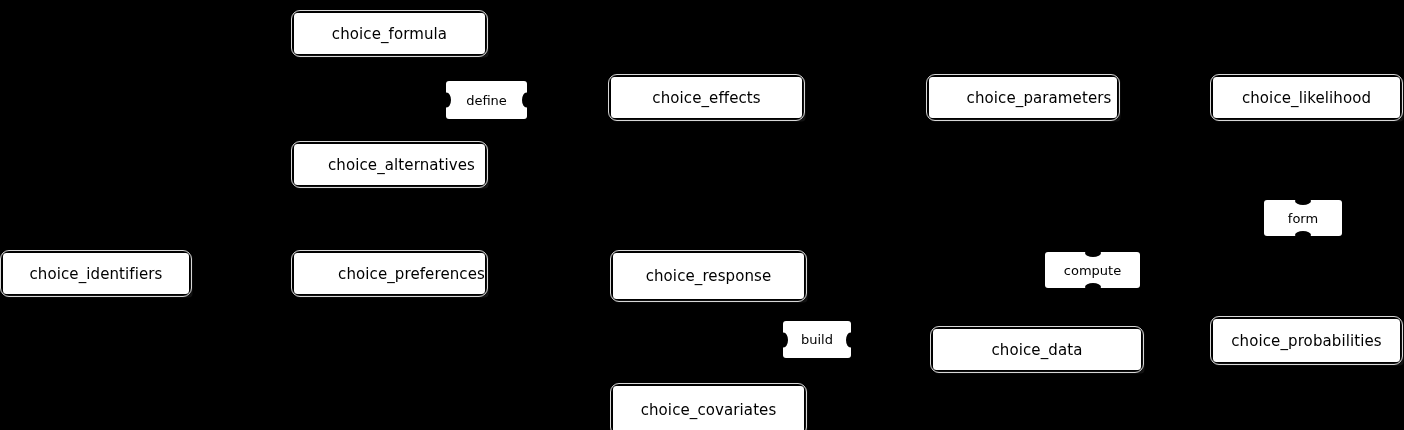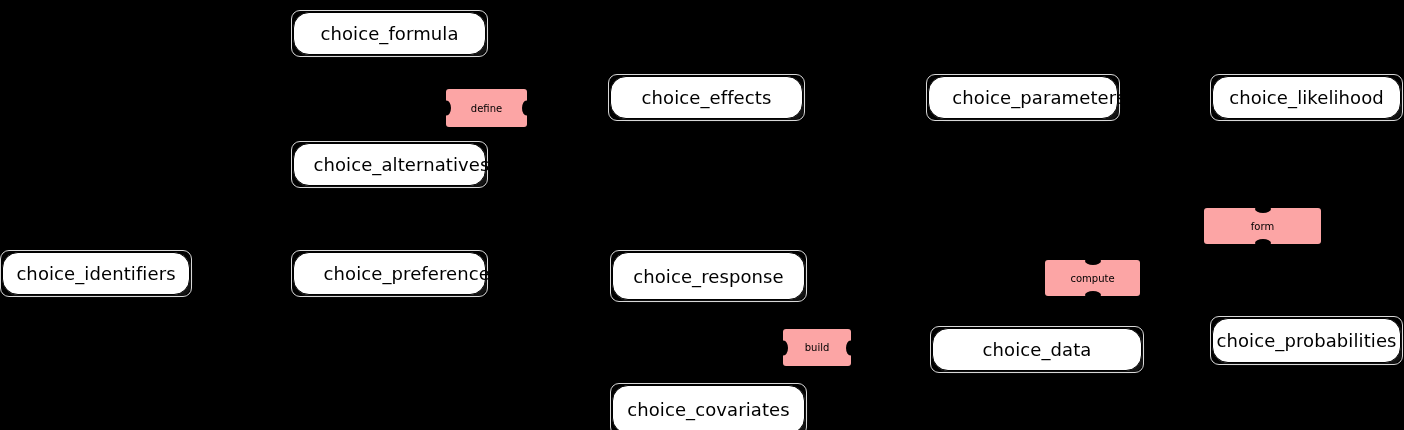--- a/index.html
+++ b/index.html
@@ -17,26 +17,26 @@
     background: #000000;
     overflow: hidden;
   }
 
   
   .node {
     position: absolute;
     box-sizing: border-box;
     background: #ffffff;
     border: 1.6px solid #000000;
-    border-radius: 16px;
+    border-radius: 4px;
     display: flex;
     align-items: center;
     justify-content: center;
     color: #000000;
-    font-size: 18px;
+    font-size: 15px;
     letter-spacing: 0.1px;
     white-space: nowrap;
     box-shadow: 2.5px 2.5px 0 0 rgba(20,20,20,0.92),
                 0 0 0 1.2px rgba(255,255,255,0.0);
   }
   .node::before {
     
     content: "";
     position: absolute;
     inset: -3px;
@@ -46,29 +46,28 @@
   }
   .node .node-label {
     position: relative;
     z-index: 1;
   }
 
   
   .edge-label {
     position: absolute;
     box-sizing: border-box;
-    background: #fca5a5;
+    background: #ffffff;
     color: #000000;
-    font-size: 10px;
+    font-size: 13px;
     display: flex;
     align-items: center;
     justify-content: center;
     white-space: nowrap;
     border-radius: 3px;
-    margin-top: 8px;
   }
   
   .notch {
     position: absolute;
     background: #000000;
     border-radius: 50%;
   }
   .notch.left  { width: 9px;  height: 15px; left: -4px;  top: 50%; transform: translateY(-50%); }
   .notch.right { width: 9px;  height: 15px; right: -4px; top: 50%; transform: translateY(-50%); }
   .notch.top   { width: 16px; height: 8px;  top: -3px;   left: 50%; transform: translateX(-50%); }
@@ -149,21 +148,21 @@
   <div class="node" style="left:612px; top:385px; width:193px; height:49px;">
     <span class="node-label">choice_covariates</span>
   </div>
 
   <div class="edge-label" style="left:446px; top:81px; width:81px; height:38px;">
     <span class="notch left"></span>
     <span class="notch right"></span>
     <span>define</span>
   </div>
 
-  <div class="edge-label" style="left:1204px; top:200px; width:117px; height:36px;">
+  <div class="edge-label" style="left:1264px; top:200px; width:78px; height:36px;">
     <span class="notch top"></span>
     <span class="notch bottom"></span>
     <span>form</span>
   </div>
 
   <div class="edge-label" style="left:1045px; top:252px; width:95px; height:36px;">
     <span class="notch top"></span>
     <span class="notch bottom"></span>
     <span>compute</span>
   </div>

